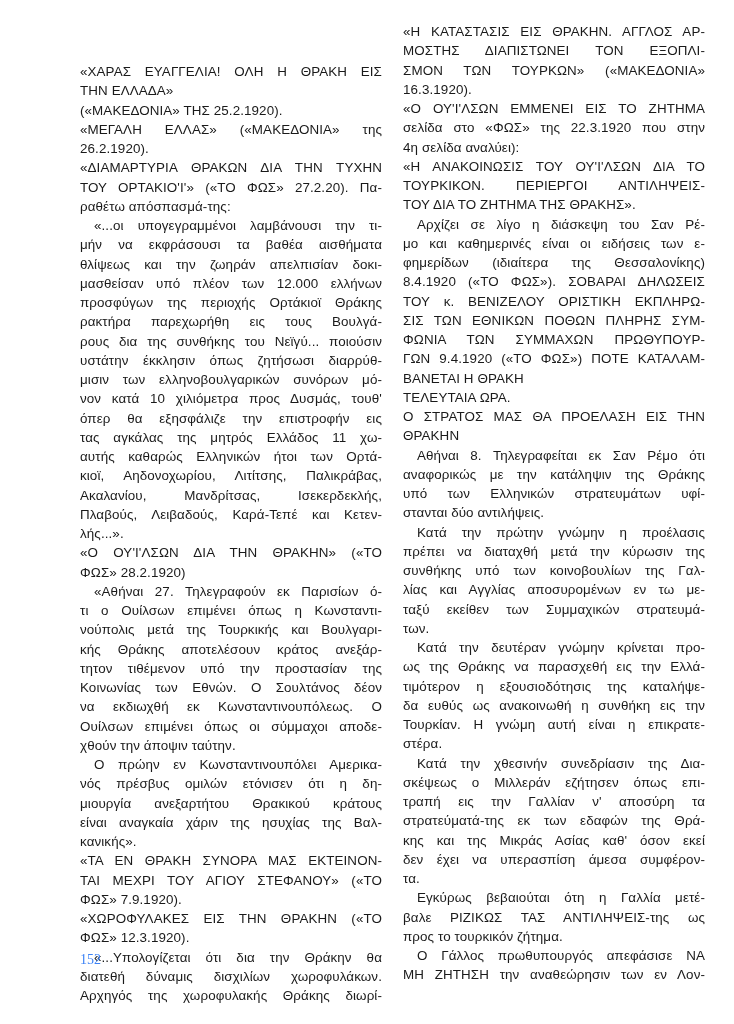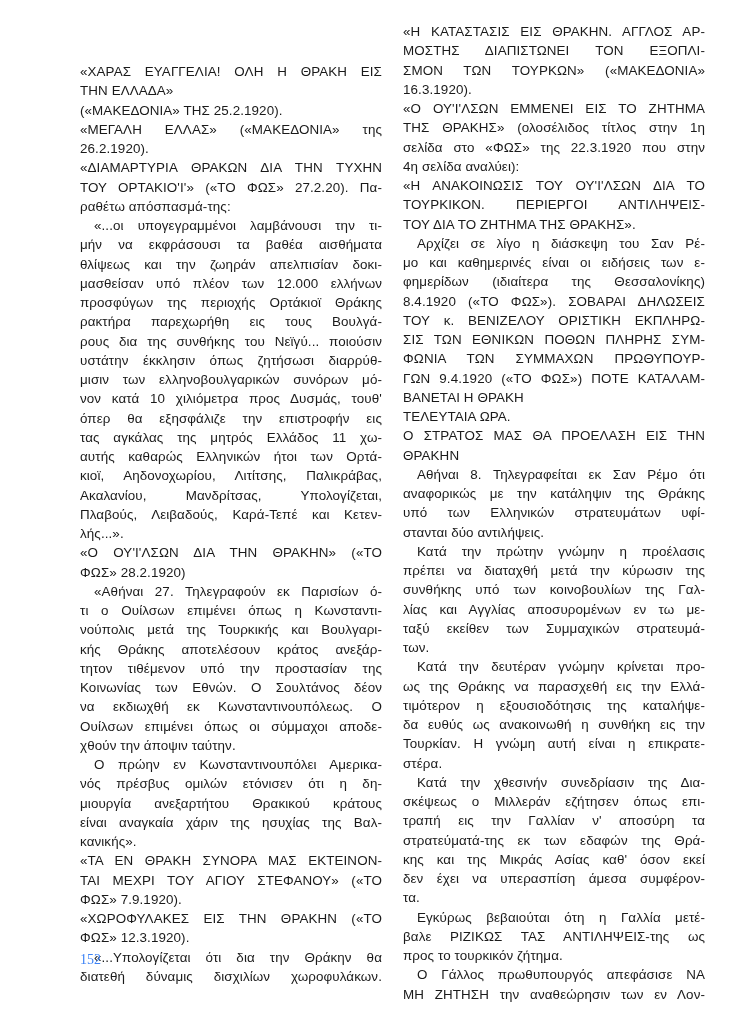--- a/index.html
+++ b/index.html
@@ -51,21 +51,21 @@
       <span class="line">προσφύγων της περιοχής Ορτάκιοϊ Θράκης</span>
       <span class="line">ρακτήρα παρεχωρήθη εις τους Βουλγά-</span>
       <span class="line">ρους δια της συνθήκης του Νεϊγύ... ποιούσιν</span>
       <span class="line">υστάτην έκκλησιν όπως ζητήσωσι διαρρύθ-</span>
       <span class="line">μισιν των ελληνοβουλγαρικών συνόρων μό-</span>
       <span class="line">νον κατά 10 χιλιόμετρα προς Δυσμάς, τουθ'</span>
       <span class="line">όπερ θα εξησφάλιζε την επιστροφήν εις</span>
       <span class="line">τας αγκάλας της μητρός Ελλάδος 11 χω-</span>
       <span class="line">αυτής καθαρώς Ελληνικών ήτοι των Ορτά-</span>
       <span class="line">κιοϊ, Αηδονοχωρίου, Λιτίτσης, Παλικράβας,</span>
-      <span class="line">Ακαλανίου, Μανδρίτσας, Υπολογίζεται,</span>
+      <span class="line">Ακαλανίου, Μανδρίτσας, Ισεκερδεκλής,</span>
       <span class="line">Πλαβούς, Λειβαδούς, Καρά-Τεπέ και Κετεν-</span>
       <span class="line last">λής...».</span>
     </div>
     <div>
       <span class="line">«Ο ΟΥ'Ι'ΛΣΩΝ ΔΙΑ ΤΗΝ ΘΡΑΚΗΝ» («ΤΟ</span>
       <span class="line last">ΦΩΣ» 28.2.1920)</span>
     </div>
     <div>
       <span class="line indent">«Αθήναι 27. Τηλεγραφούν εκ Παρισίων ό-</span>
       <span class="line">τι ο Ουίλσων επιμένει όπως η Κωνσταντι-</span>
@@ -89,32 +89,32 @@
       <span class="line">ΤΑΙ ΜΕΧΡΙ ΤΟΥ ΑΓΙΟΥ ΣΤΕΦΑΝΟΥ» («ΤΟ</span>
       <span class="line last">ΦΩΣ» 7.9.1920).</span>
     </div>
     <div>
       <span class="line">«ΧΩΡΟΦΥΛΑΚΕΣ ΕΙΣ ΤΗΝ ΘΡΑΚΗΝ («ΤΟ</span>
       <span class="line last">ΦΩΣ» 12.3.1920).</span>
     </div>
     <div>
       <span class="line indent">«...Υπολογίζεται ότι δια την Θράκην θα</span>
       <span class="line">διατεθή δύναμις δισχιλίων χωροφυλάκων.</span>
+      <span class="line">Αρχηγός της χωροφυλακής Θράκης διωρί-</span>
     </div>
   </div>
 <div class="col col-right">
     <div>
       <span class="line">«Η ΚΑΤΑΣΤΑΣΙΣ ΕΙΣ ΘΡΑΚΗΝ. ΑΓΓΛΟΣ ΑΡ-</span>
       <span class="line">ΜΟΣΤΗΣ ΔΙΑΠΙΣΤΩΝΕΙ ΤΟΝ ΕΞΟΠΛΙ-</span>
       <span class="line">ΣΜΟΝ ΤΩΝ ΤΟΥΡΚΩΝ» («ΜΑΚΕΔΟΝΙΑ»</span>
       <span class="line last">16.3.1920).</span>
     </div>
     <div>
       <span class="line">«Ο ΟΥ'Ι'ΛΣΩΝ ΕΜΜΕΝΕΙ ΕΙΣ ΤΟ ΖΗΤΗΜΑ</span>
-      <span class="line">ΤΗΣ ΘΡΑΚΗΣ» (ολοσέλιδος τίτλος στην 1η</span>
       <span class="line">σελίδα στο «ΦΩΣ» της 22.3.1920 που στην</span>
       <span class="line last">4η σελίδα αναλύει):</span>
     </div>
     <div>
       <span class="line">«Η ΑΝΑΚΟΙΝΩΣΙΣ ΤΟΥ ΟΥ'Ι'ΛΣΩΝ ΔΙΑ ΤΟ</span>
       <span class="line">ΤΟΥΡΚΙΚΟΝ. ΠΕΡΙΕΡΓΟΙ ΑΝΤΙΛΗΨΕΙΣ-</span>
       <span class="line last">ΤΟΥ ΔΙΑ ΤΟ ΖΗΤΗΜΑ ΤΗΣ ΘΡΑΚΗΣ».</span>
     </div>
     <div>
       <span class="line indent">Αρχίζει σε λίγο η διάσκεψη του Σαν Ρέ-</span>

